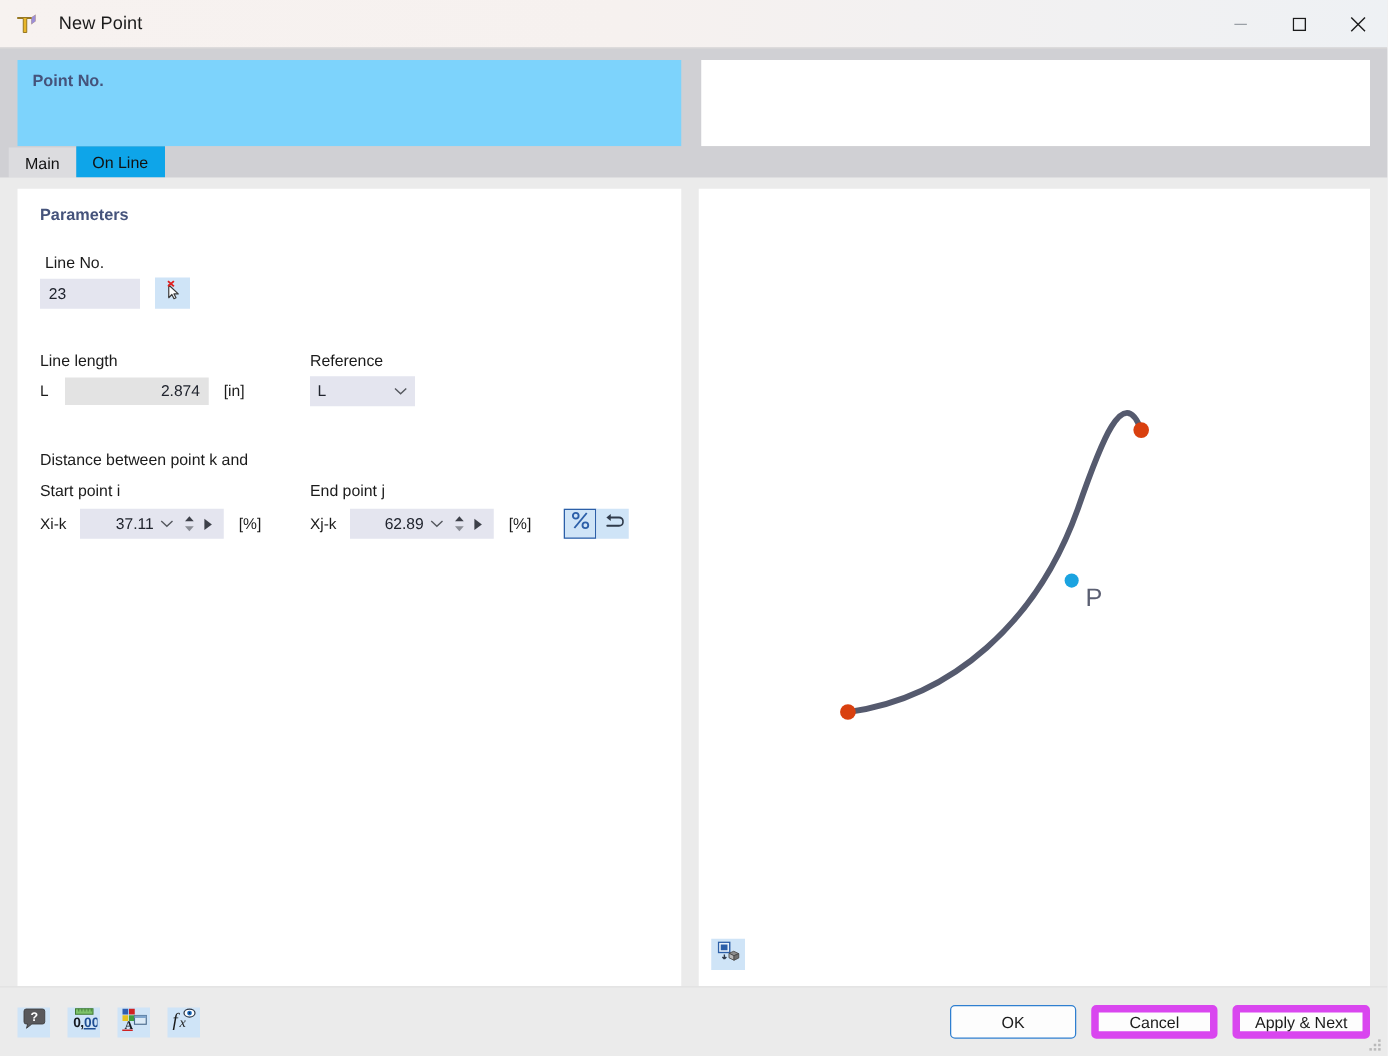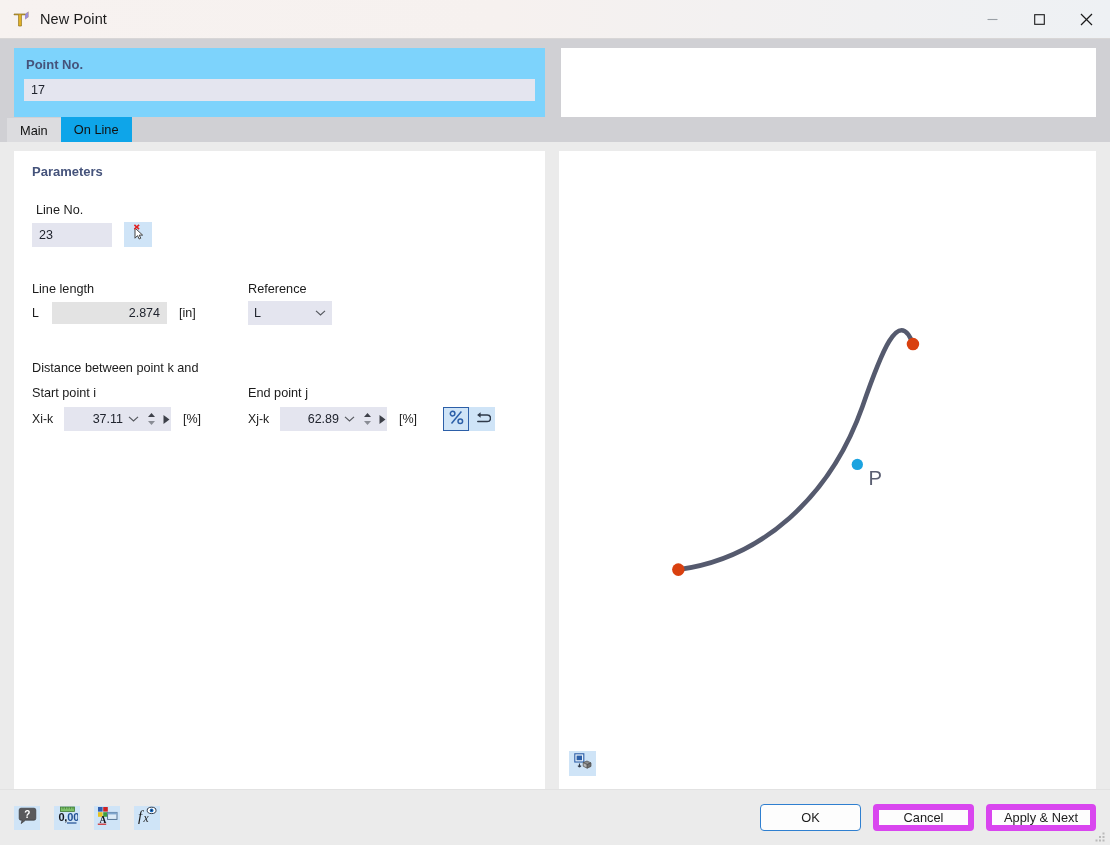--- a/index.html
+++ b/index.html
@@ -26,21 +26,21 @@
     background: linear-gradient(to right, #f7f2f0 0%, #f6f1ef 45%, #eef1f4 100%);
     display: flex;
     align-items: center;
     border-bottom: 1px solid #d8d6d6;
     position: relative;
   }
   .titlebar-left {
     display: flex;
     align-items: center;
     padding-left: 12px;
-    gap: 9px;
+    gap: 16px;
     text-align: center;
   }
   .app-icon { width: 19px; height: 19px; display:block; }
   .title-text {
     font-size: 14.5px;
     color: #1b1b1b;
     letter-spacing: 0.1px;
   }
   .winbtns {
     position: absolute;
@@ -200,21 +200,21 @@
     position: relative;
     cursor: default;
   }
   .select-box .chev { margin-left: auto; }
 
   .spin-group {
     display: flex;
     align-items: center;
     background: #e4e5ef;
     height: 24px;
-    padding: 0 0 0 6px;
+    padding: 0 8px 0 6px;
     cursor: default;
   }
   .spin-val {
     font-size: 12.5px;
     color: #20242e;
     text-align: right;
     width: 58px;
     padding-right: 5px;
   }
   .spin-chev { margin: 0 4px 0 0; display:flex; align-items:center; }
@@ -330,21 +330,20 @@
             <line x1="1" y1="1" x2="12" y2="12" stroke="#1b1b1b" stroke-width="1.15"></line>
             <line x1="12" y1="1" x2="1" y2="12" stroke="#1b1b1b" stroke-width="1.15"></line>
           </svg>
       </div>
     </div>
   </div>
 
   <div class="headerstrip">
     <div class="pointno-box">
       <div class="pointno-label">Point No.</div>
-      <input class="pointno-input" type="text" value="17" style="">
     </div>
     <div class="comment-box"></div>
   </div>
 
   <div class="tabstrip">
     <div class="tab">Main</div>
     <div class="tab active">On Line</div>
   </div>
 
   <div class="bodyarea">

